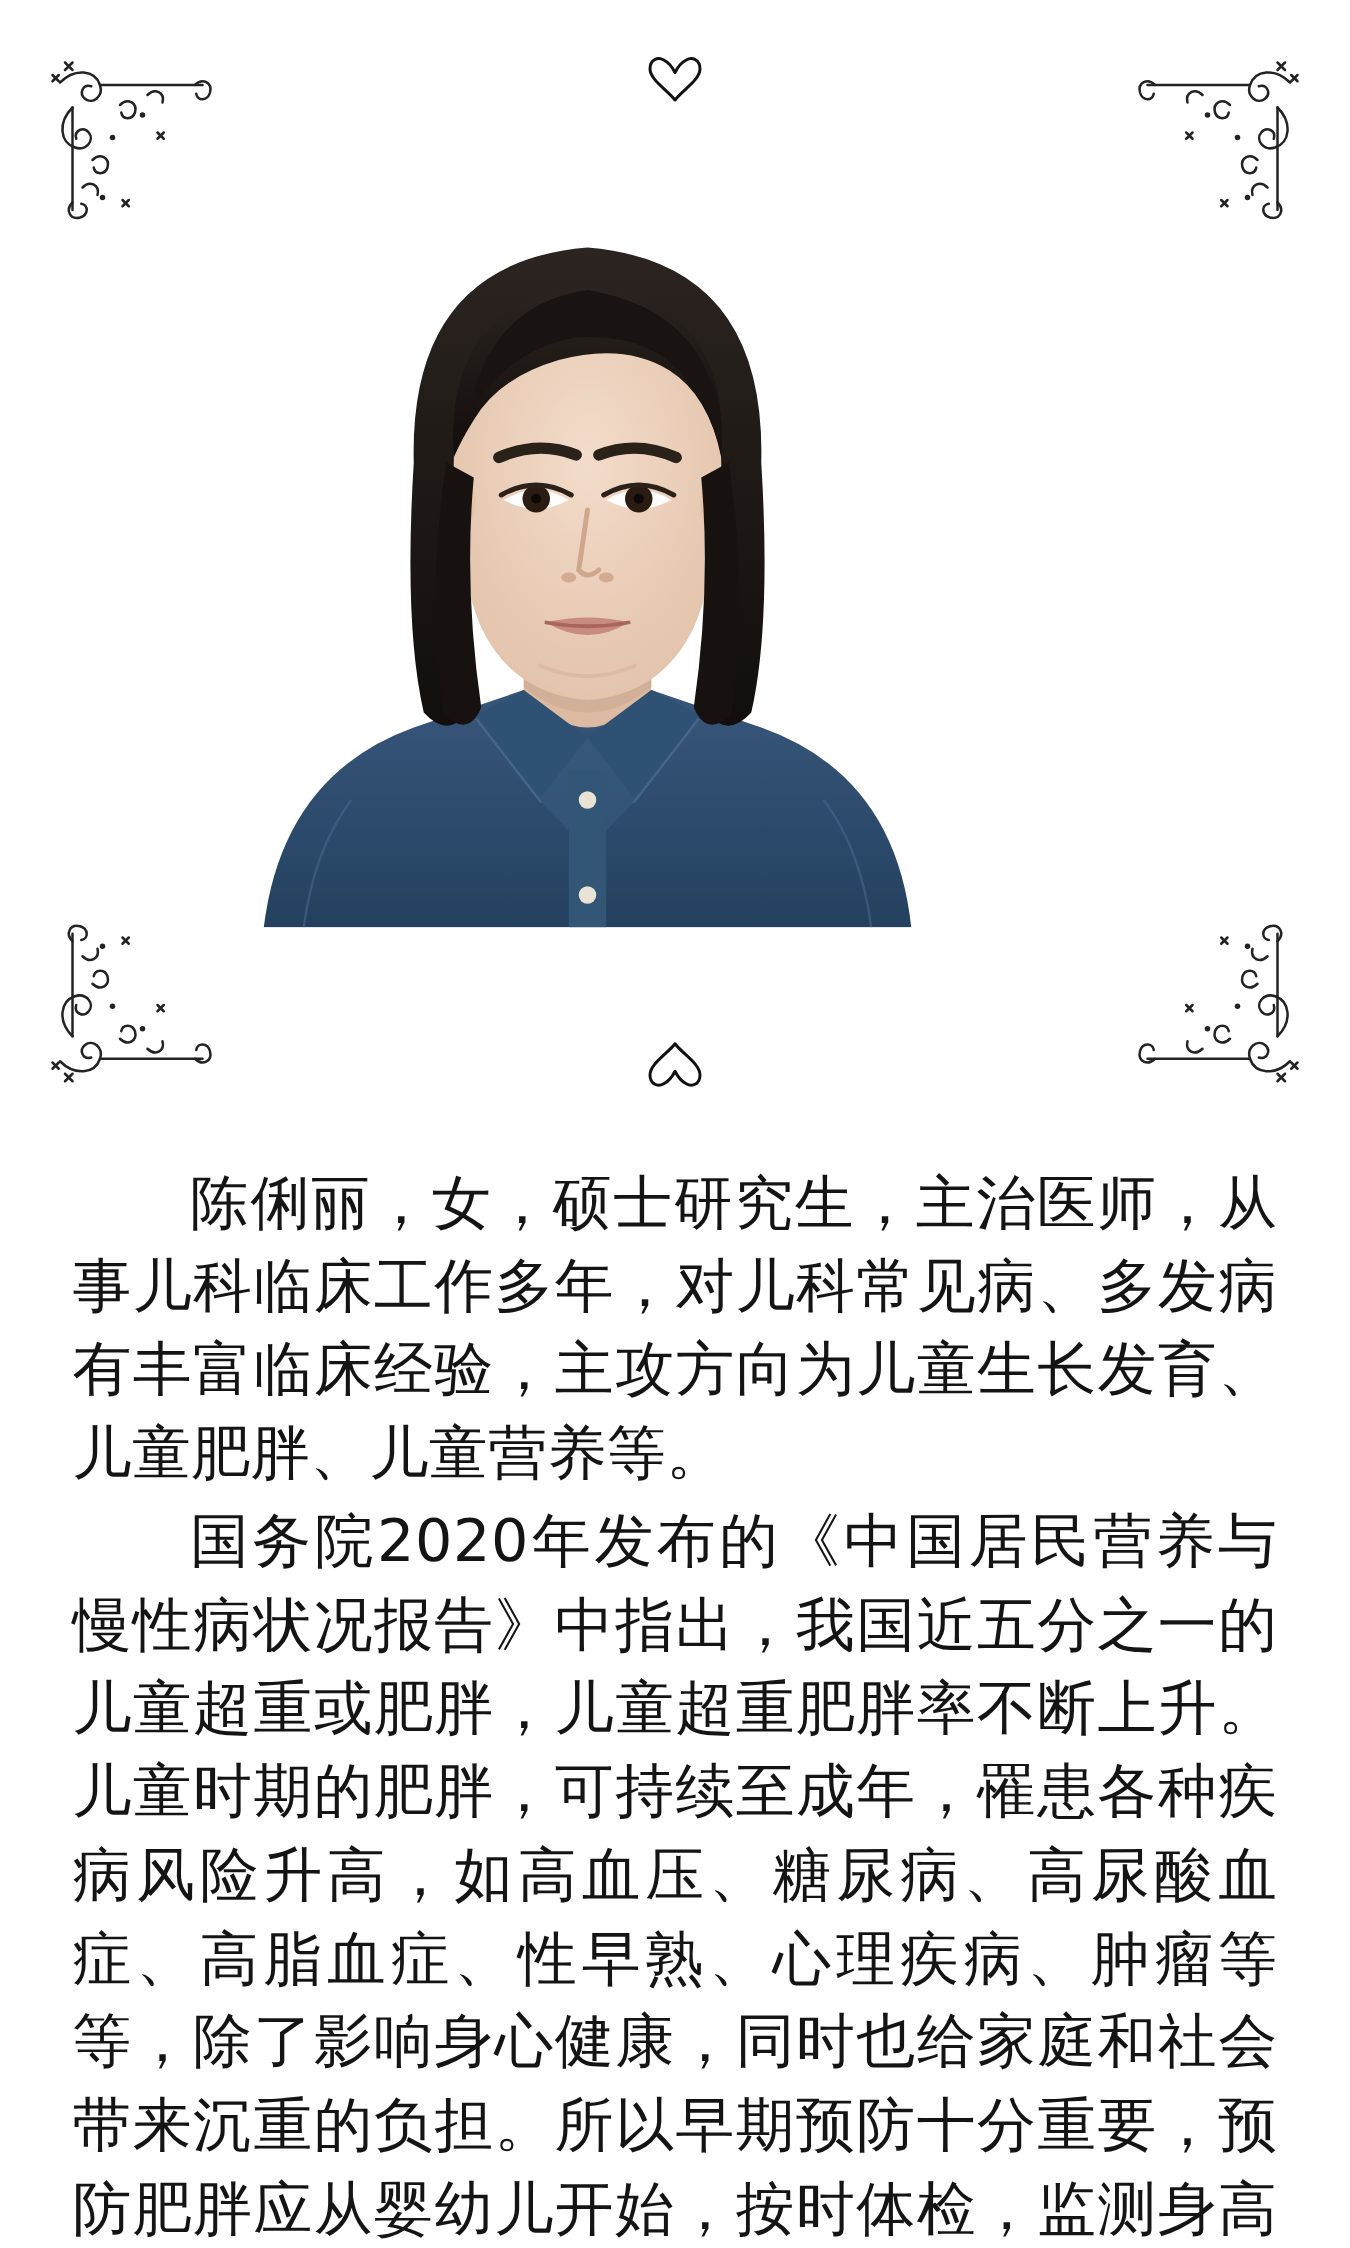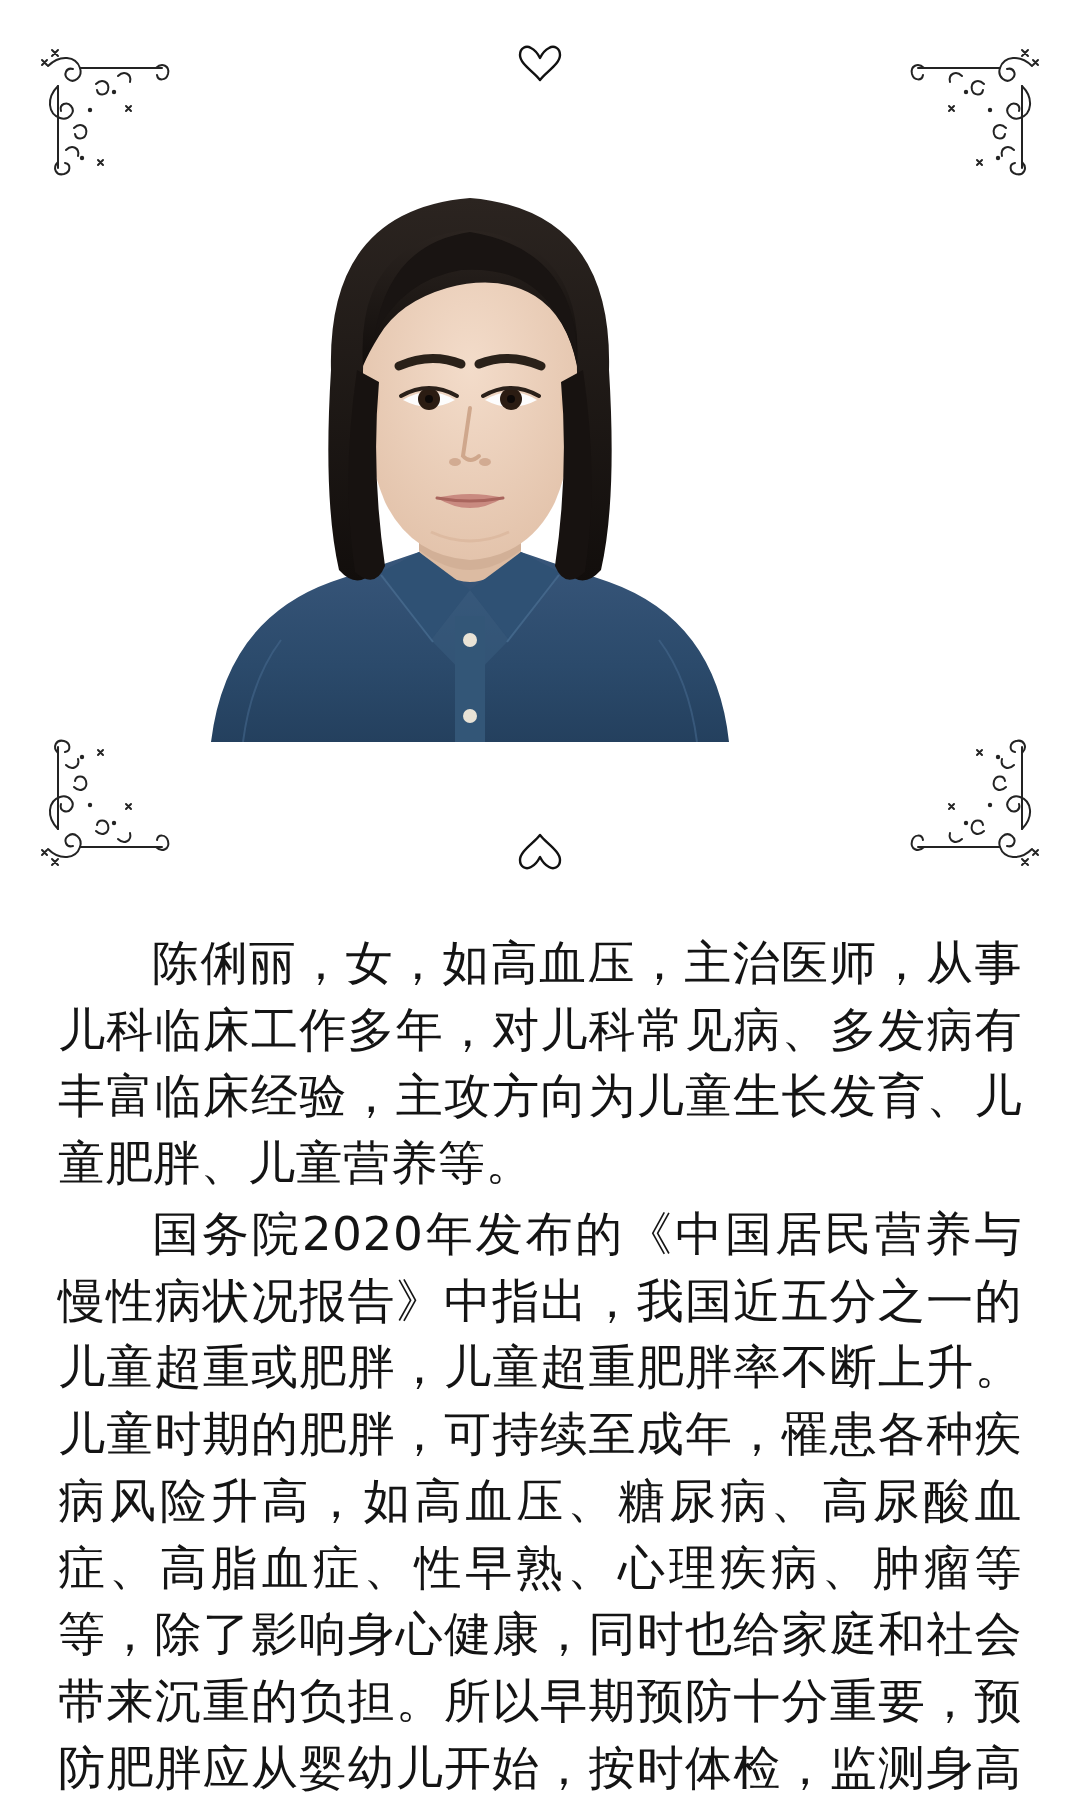--- a/index.html
+++ b/index.html
@@ -259,17 +259,17 @@
 
         <path d="M300 412 Q339 430 378 412" stroke="#d7b298" stroke-width="3" fill="none" opacity="0.6"></path>
 
         <path d="M226 250 Q210 360 224 452 Q244 470 254 446 Q240 350 248 262 Z" fill="#171210"></path>
         <path d="M452 250 Q468 360 454 452 Q434 470 424 446 Q438 350 430 262 Z" fill="#171210"></path>
       </svg>
     </div>
   </div>
 
   <div class="bio">
-    <p>陈俐丽，女，如高血压，主治医师，从事儿科临床工作多年，对儿科常见病、多发病有丰富临床经验，主攻方向为儿童生长发育、儿童肥胖、儿童营养等。</p>
+    <p>陈俐丽，女，硕士研究生，主治医师，从事儿科临床工作多年，对儿科常见病、多发病有丰富临床经验，主攻方向为儿童生长发育、儿童肥胖、儿童营养等。</p>
     <p>国务院2020年发布的《中国居民营养与慢性病状况报告》中指出，我国近五分之一的儿童超重或肥胖，儿童超重肥胖率不断上升。儿童时期的肥胖，可持续至成年，罹患各种疾病风险升高，如高血压、糖尿病、高尿酸血症、高脂血症、性早熟、心理疾病、肿瘤等等，除了影响身心健康，同时也给家庭和社会带来沉重的负担。所以早期预防十分重要，预防肥胖应从婴幼儿开始，按时体检，监测身高体重，发现肥胖及早干预。</p>
   </div>
 
 </div>
 
 </body></html>

